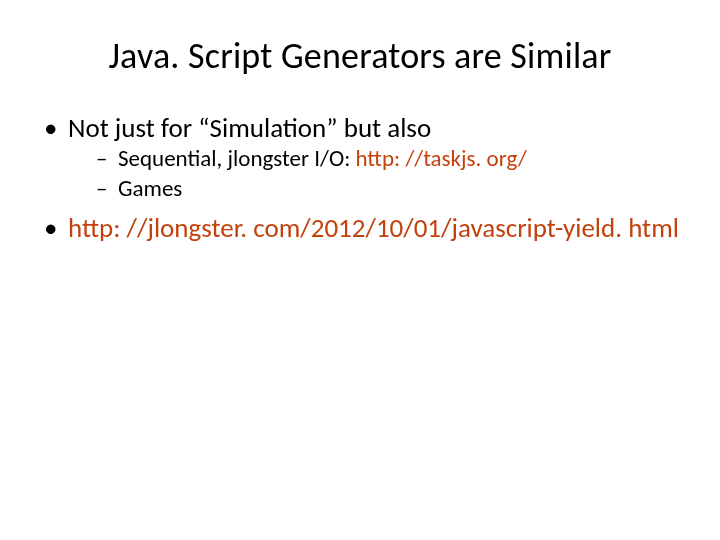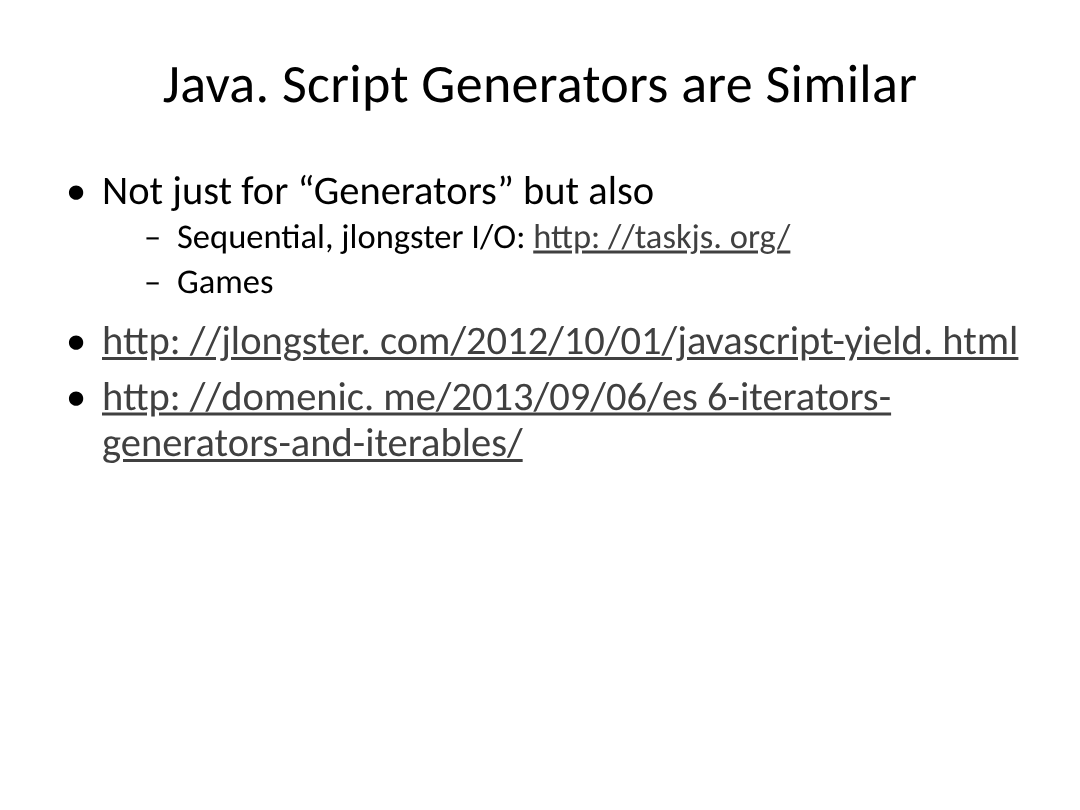--- a/index.html
+++ b/index.html
@@ -55,40 +55,36 @@
     line-height: 1.2;
     margin-bottom: 2px;
   }
   ul.level2 > li::before {
     content: "–";
     position: absolute;
     left: 0;
     top: 0;
   }
   .link {
-    text-decoration: underline;
-    color: #404040;
+    color: #c2410c;
   }
 </style>
 </head>
 <body>
 
 <div class="slide">
   <h1 class="title">Java. Script Generators are Similar</h1>
 
   <ul class="level1">
     <li>
-      <span>Not just for “Generators” but also</span>
+      <span>Not just for “Simulation” but also</span>
       <ul class="level2">
         <li>
           <span>Sequential, jlongster I/O: </span><span class="link">http: //taskjs. org/</span>
         </li>
         <li>Games</li>
       </ul>
     </li>
     <li>
       <span class="link">http: //jlongster. com/2012/10/01/javascript-yield. html</span>
     </li>
-    <li>
-      <span class="link">http: //domenic. me/2013/09/06/es 6-iterators-generators-and-iterables/</span>
-    </li>
   </ul>
 </div>
 
 </body></html>

